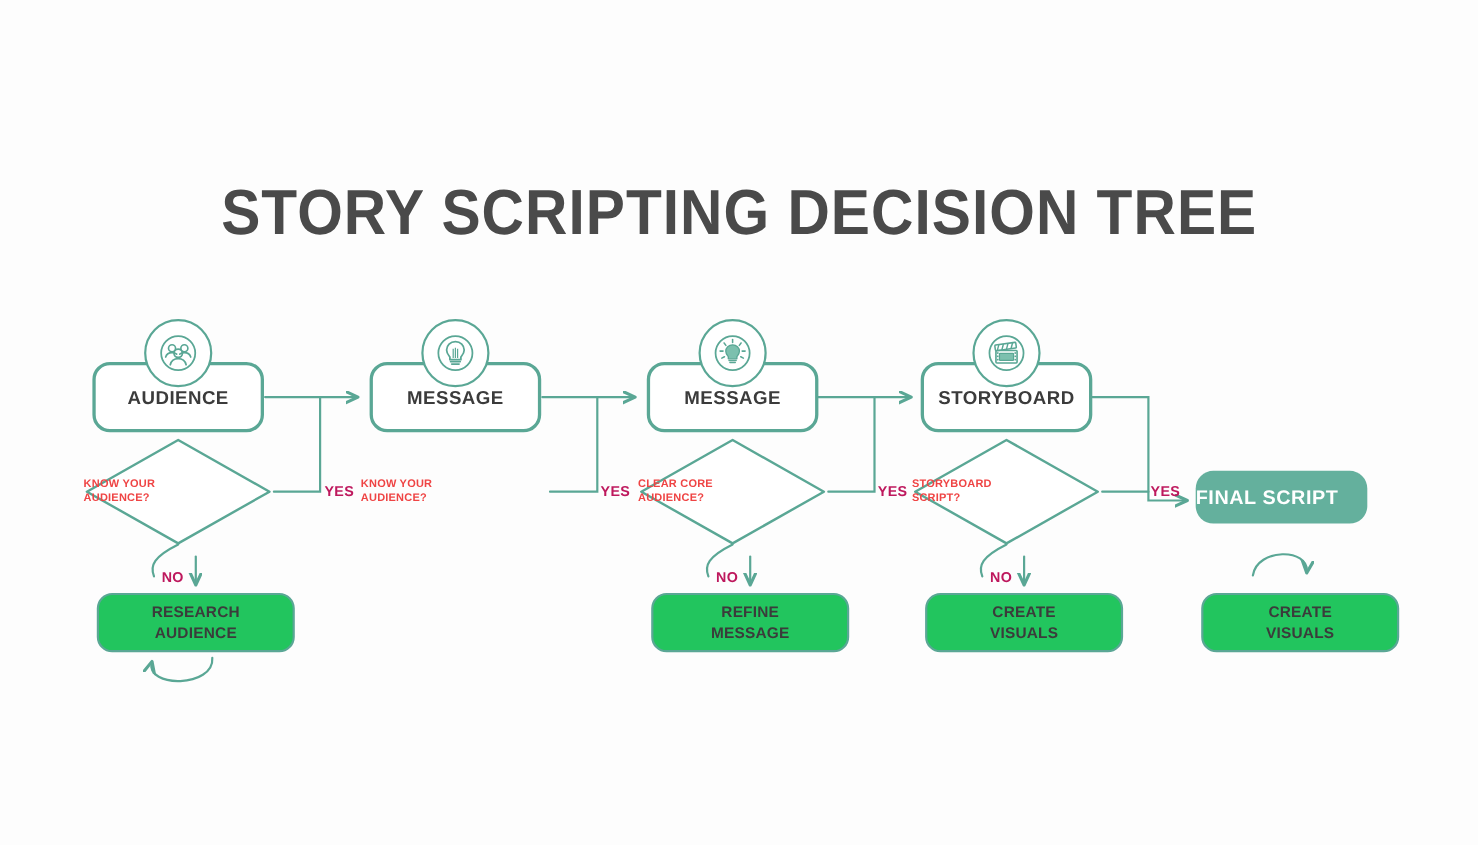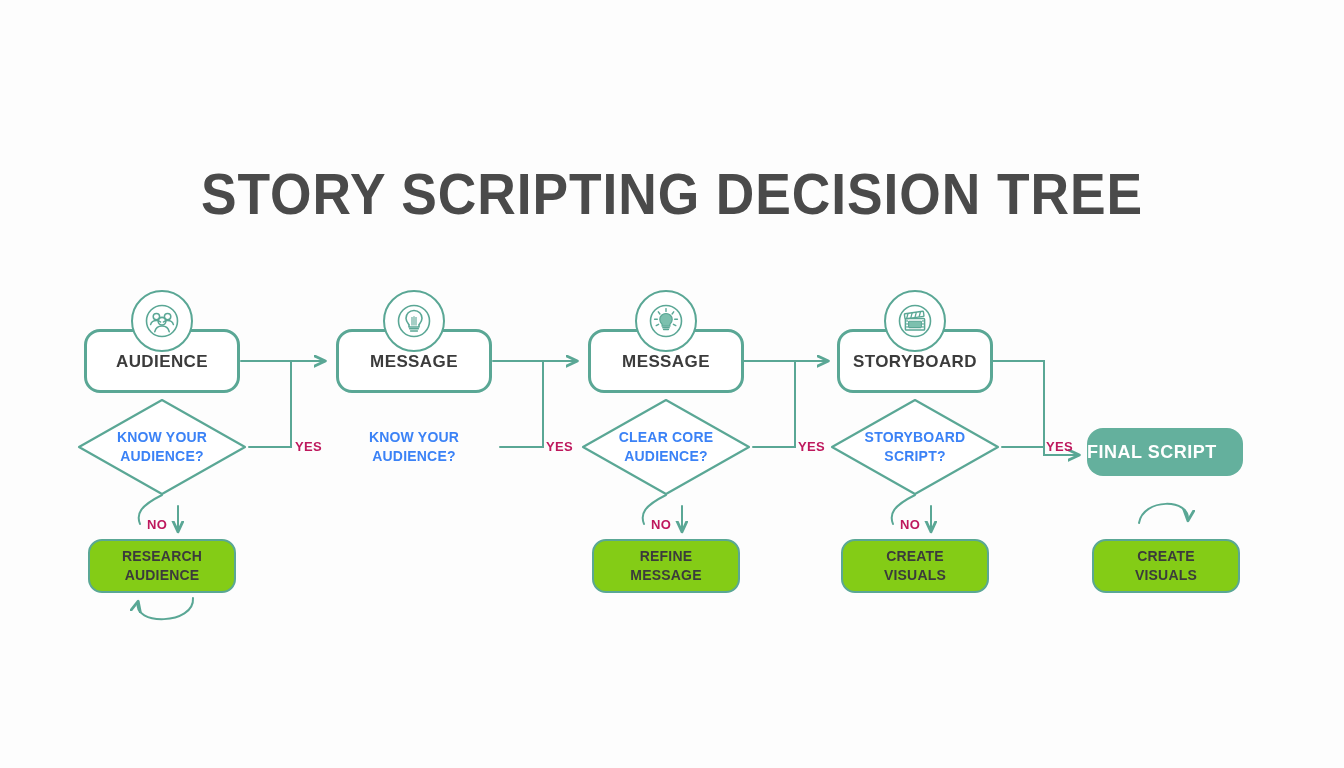--- a/index.html
+++ b/index.html
@@ -94,36 +94,35 @@
     left: 0; top: 0;
     width: 172px;
     height: 100px;
   }
   .diamond-text {
     position: absolute;
     left: 0;
     top: 50%;
     width: 172px;
     transform: translateY(-50%);
-    text-align: center;
-    font-size: 14px;
-    font-weight: bold;
-    color: #3b82f6;
+    font-size: 10px;
+    font-weight: bold;
+    color: #ef4444;
     line-height: 1.33;
     letter-spacing: 0.2px;
   }
 
   
   .action-box {
     position: absolute;
-    width: 148px;
+    width: 180px;
     height: 54px;
     border: 2.5px solid #5aa795;
     border-radius: 14px;
-    background: #84cc16;
+    background: #22c55e;
     box-sizing: border-box;
     display: flex;
     align-items: center;
     justify-content: center;
   }
   .action-label {
     font-size: 14px;
     font-weight: bold;
     color: #3b3b3b;
     line-height: 1.33;

